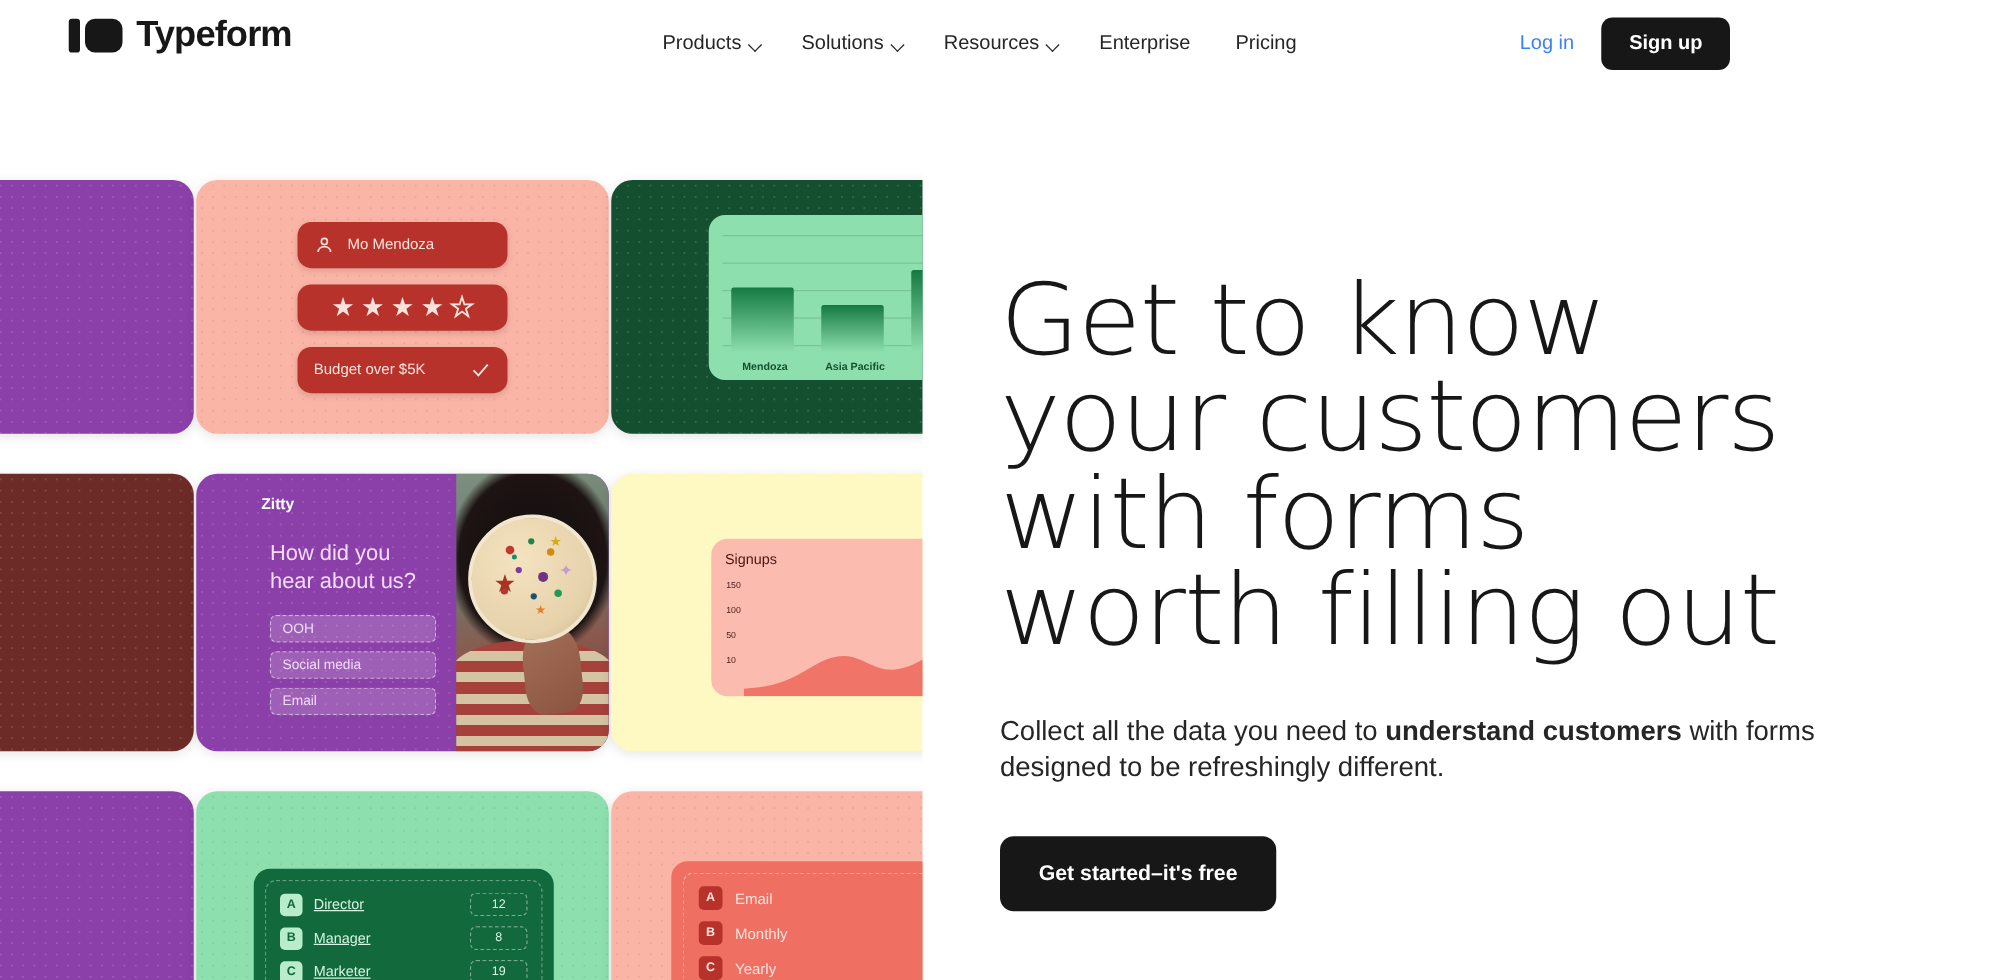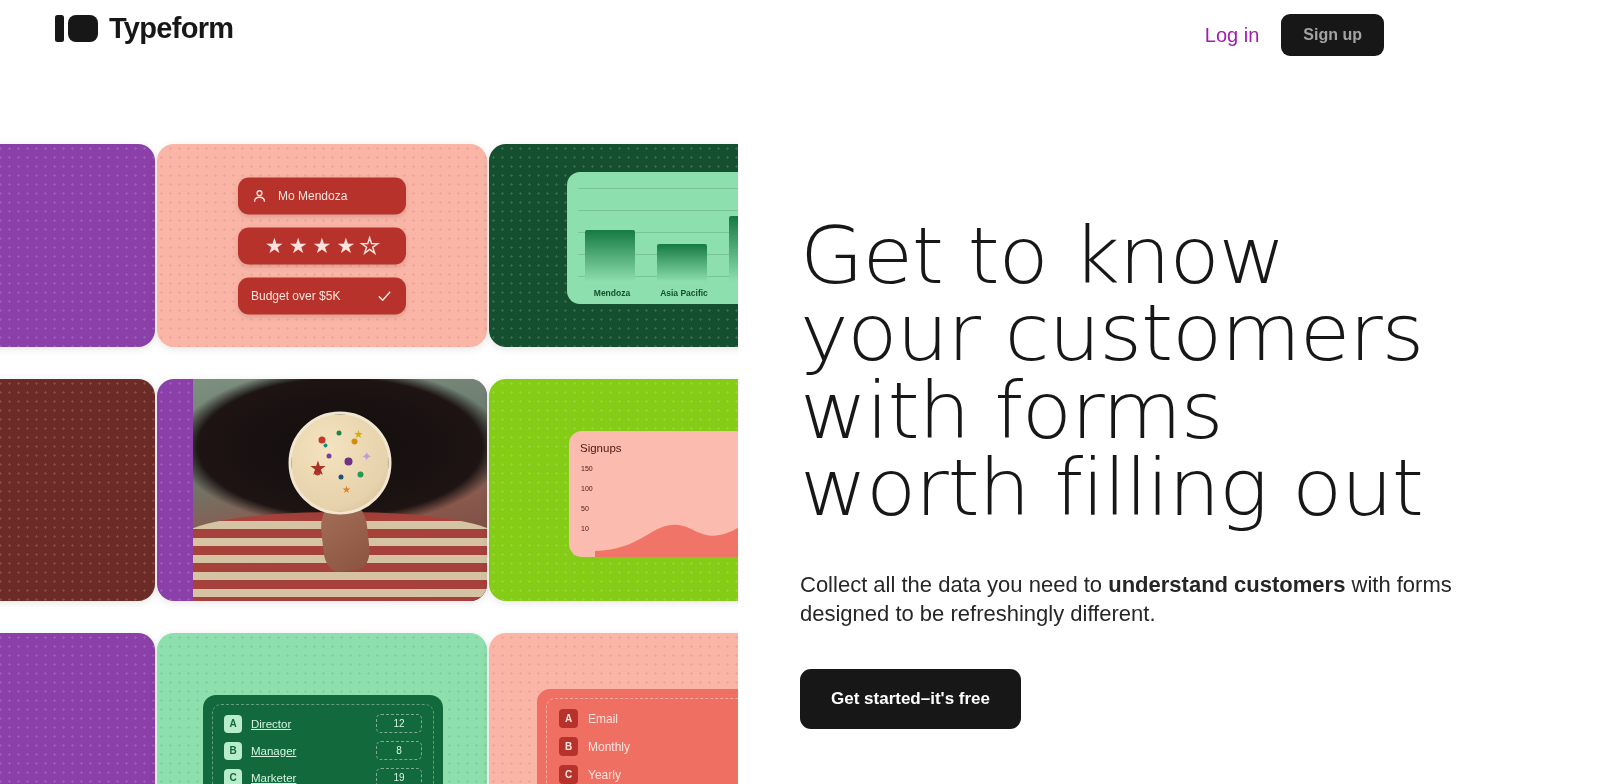--- a/index.html
+++ b/index.html
@@ -54,24 +54,24 @@
     width: 7px; height: 7px;
     border-right: 1.7px solid #262627; border-bottom: 1.7px solid #262627;
     transform: rotate(45deg);
   }
 
   .auth {
     position: absolute; right: 88px; top: 14px;
     display: flex; align-items: center; gap: 22px;
   }
   .login-link {
-    font-size: 20px; color: #a21caf; cursor: pointer; line-height: 1;
+    font-size: 16px; color: #3b82f6; cursor: pointer; line-height: 1;
   }
   .signup-btn {
-    background: #171717; color: #a3a3a3;
+    background: #171717; color: #ffffff;
     font-size: 16px; font-weight: 600;
     padding: 13px 22px; border-radius: 9px;
     border: none; cursor: pointer; line-height: 1;
     font-family: "Liberation Sans", sans-serif;
   }
 
   
   .collage {
     position: absolute;
     left: 0; top: 120px;
@@ -205,21 +205,21 @@
     opacity: .95;
   }
   .arm {
     position: absolute; left: 44%; top: 55%;
     width: 46px; height: 70px; border-radius: 40% 40% 30% 30%;
     background: linear-gradient(150deg,#a5705a,#8a543f);
     transform: rotate(-6deg);
   }
 
   
-  .c-red { background: #84cc16; }
+  .c-red { background: #fef9c3; }
   .signups-panel {
     position: absolute; left: 80px; top: 52px;
     width: 262px; height: 126px;
     background: #fbbcaf; border-radius: 13px;
     padding: 11px 11px 0 11px; overflow: hidden;
   }
   .signups-title { font-size: 11.5px; color: #4a1512; margin-bottom: 4px; font-weight: 400; }
   .sig-axis {
     position: absolute; left: 12px; top: 34px;
     display: flex; flex-direction: column; gap: 13px;
@@ -308,20 +308,40 @@
 
 <div class="header">
   <div class="logo-wrap">
     <span class="logo-mark">
       <span class="logo-bar"></span>
         <span class="logo-box"></span>
     </span>
     <span class="logo-text">Typeform</span>
   </div>
 
+  <nav class="nav">
+    <div class="nav-item">
+      <span>Products</span>
+      <span class="chev"></span>
+    </div>
+    <div class="nav-item">
+      <span>Solutions</span>
+      <span class="chev"></span>
+    </div>
+    <div class="nav-item">
+      <span>Resources</span>
+      <span class="chev"></span>
+    </div>
+    <div class="nav-item">
+      <span>Enterprise</span>
+    </div>
+    <div class="nav-item">
+      <span>Pricing</span>
+    </div>
+  </nav>
 
   <div class="auth">
     <span class="login-link">Log in</span>
     <button class="signup-btn">Sign up</button>
   </div>
 </div>
 
 <div class="collage">
   <div class="grid">
 
@@ -379,20 +399,29 @@
       </div>
     </div>
 
     <div class="card c-maroon">
       <div class="dots"></div>
 
     </div>
 
     <div class="card c-zitty">
       <div class="dots"></div>
+      <div class="zitty-left">
+        <div class="zitty-brand">Zitty</div>
+        <div class="zitty-q">How did you hear about us?</div>
+        <div class="zitty-opts">
+          <div class="zitty-opt">OOH</div>
+          <div class="zitty-opt">Social media</div>
+          <div class="zitty-opt">Email</div>
+        </div>
+      </div>
       <div class="zitty-photo">
         <div class="hair"></div>
         <div class="torso"></div>
         <div class="arm"></div>
         <div class="plate">
           <span class="gem" style="left:28%;top:22%;width:7px;height:7px;background:#c0392b"></span>
           <span class="gem" style="left:46%;top:16%;width:5px;height:5px;background:#1e8449"></span>
           <span class="gem" style="left:62%;top:24%;width:6px;height:6px;background:#d68910"></span>
           <span class="gem" style="left:36%;top:40%;width:5px;height:5px;background:#7d3c98"></span>
           <span class="gem" style="left:55%;top:44%;width:8px;height:8px;background:#6c3483"></span>

